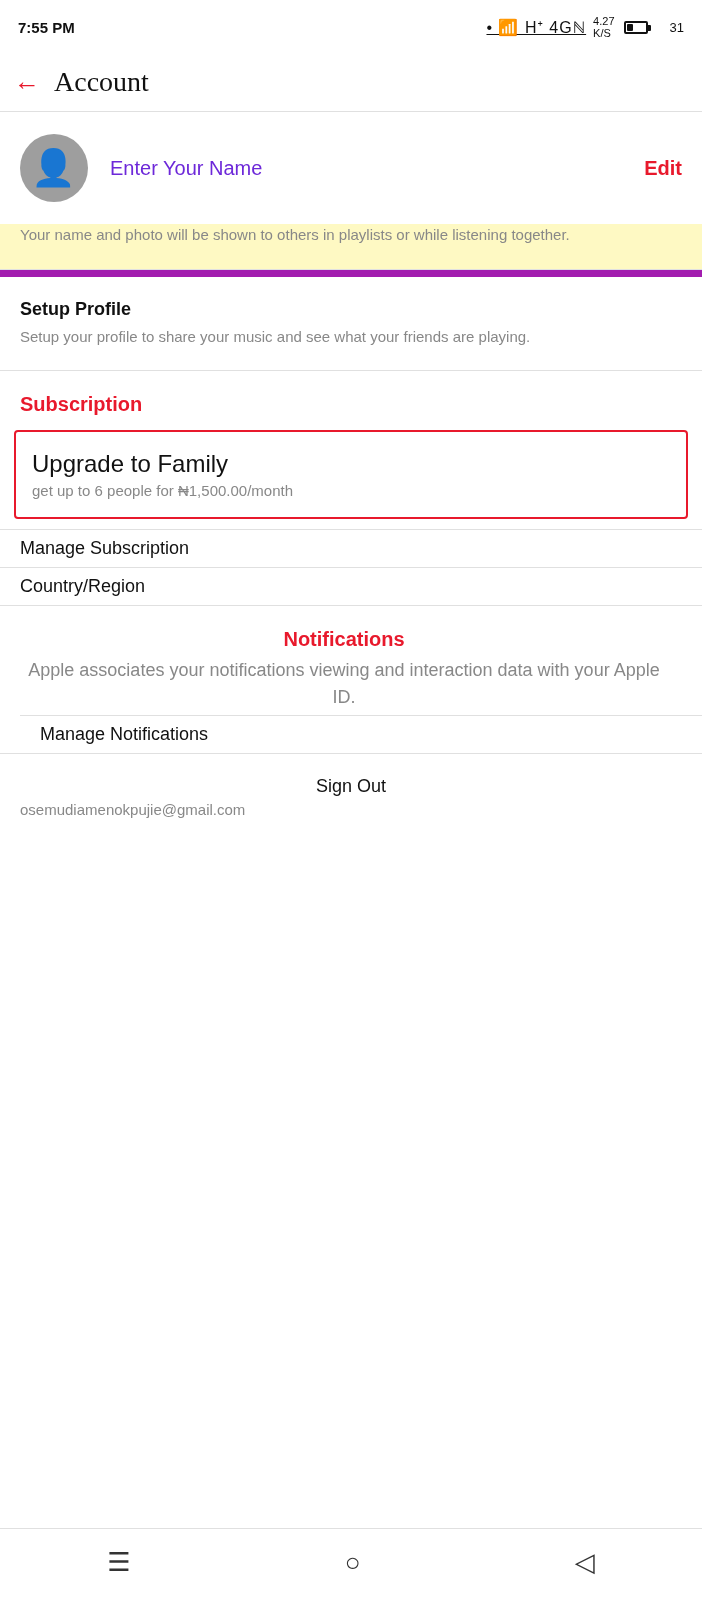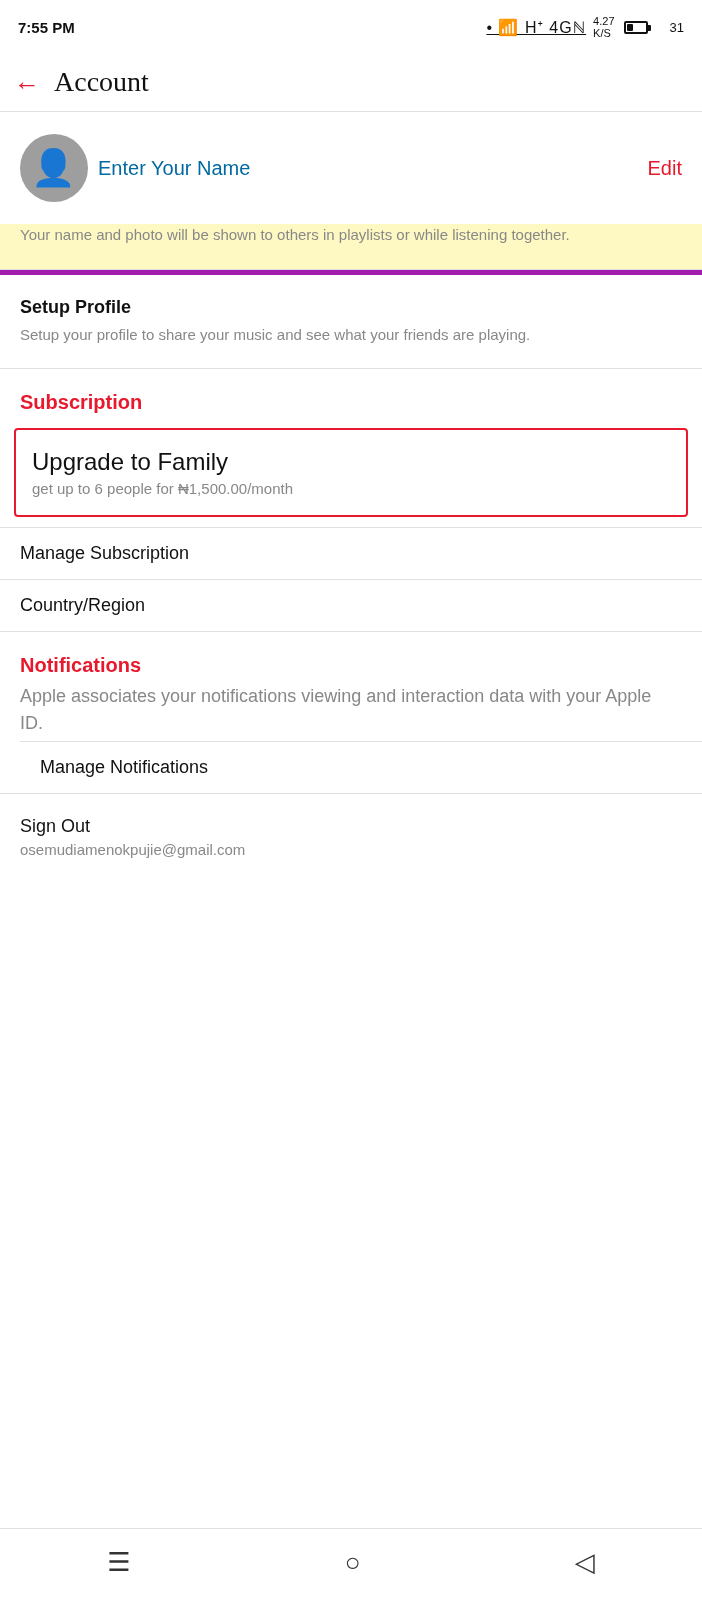--- a/index.html
+++ b/index.html
@@ -115,28 +115,28 @@
       align-items: center;
       justify-content: center;
       flex-shrink: 0;
     }
     .avatar-icon {
       color: #fff;
       font-size: 36px;
     }
     .profile-name-placeholder {
       font-size: 20px;
-      color: #0369a1;
-      margin-left: 10px;
+      color: #6d28d9;
+      margin-left: 22px;
       flex: 1;
     }
     .edit-button {
       color: #e8192c;
       font-size: 20px;
-      font-weight: 400;
+      font-weight: 700;
       cursor: pointer;
       background: none;
       border: none;
       margin-left: 35px;
     }
 
     
     .profile-desc {
       padding: 0 20px 22px 20px;
       background: #fef9c3;
@@ -144,21 +144,21 @@
     .profile-desc-text {
       font-size: 15px;
       color: #888;
       line-height: 1.5;
     }
 
     
     .setup-profile-section {
       padding: 22px 20px;
       background: #fff;
-      border-top: 5px solid #a21caf;
+      border-top: 7px solid #a21caf;
       border-bottom: 1px solid #e0e0e0;
     }
     .setup-profile-title {
       font-size: 18px;
       font-weight: 600;
       color: #111;
       margin-bottom: 6px;
     }
     .setup-profile-desc {
       font-size: 15px;
@@ -192,38 +192,39 @@
       color: #111;
       margin-bottom: 4px;
     }
     .upgrade-desc {
       font-size: 15px;
       color: #888;
     }
 
     
     .list-item {
-      padding: 15px 20px;
+      padding: 8px 20px;
       background: #fff;
       cursor: pointer;
       border-top: 1px solid #e0e0e0;
     }
     .list-item-text {
       font-size: 18px;
       color: #111;
       font-weight: 400;
     }
 
     
     .notifications-section {
       border-top: 1px solid #e0e0e0;
       background: #fff;
     }
     .notifications-header {
       padding: 22px 34px 4px 20px;
+      text-align: center;
     }
     .notifications-title {
       font-size: 20px;
       font-weight: 700;
       color: #e8192c;
       margin-bottom: 6px;
     }
     .notifications-desc {
       font-size: 18px;
       color: #888;
@@ -234,20 +235,21 @@
     .sign-out-section {
       padding: 22px 20px;
       background: #fff;
       border-top: 1px solid #e0e0e0;
     }
     .sign-out-title {
       font-size: 18px;
       font-weight: 400;
       color: #111;
       margin-bottom: 4px;
+      text-align: center;
     }
     .sign-out-email {
       font-size: 15px;
       color: #888;
     }
 
     
     .flex-spacer {
       flex: 1;
       background: #fff;

